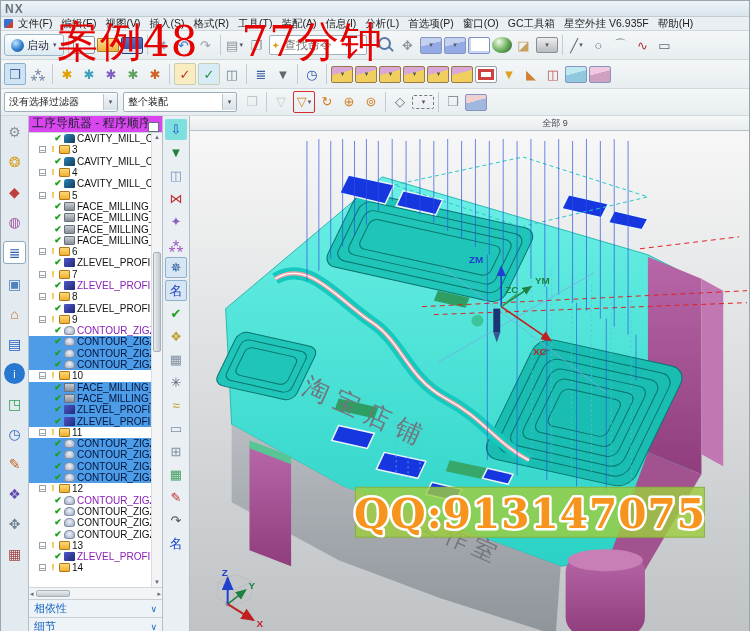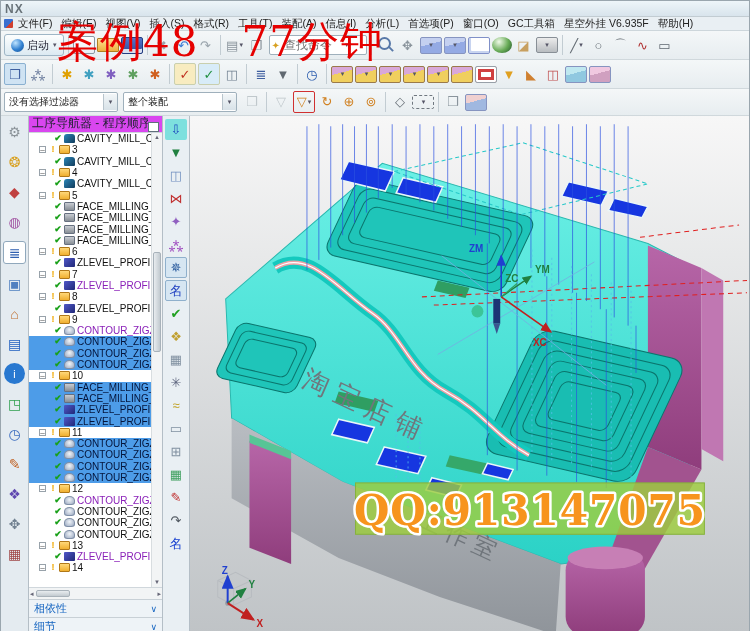--- a/index.html
+++ b/index.html
@@ -512,20 +512,23 @@
         <div class="mid" style="color: rgb(192, 160, 32);">≈</div>
         <div class="mid" style="color: rgb(128, 144, 160);">▭</div>
         <div class="mid" style="color: rgb(128, 144, 160);">⊞</div>
         <div class="mid" style="color: rgb(64, 160, 96);">▦</div>
         <div class="mid" style="color: rgb(192, 48, 48);">✎</div>
         <div class="mid" style="color: rgb(80, 88, 96);">↷</div>
         <div class="mid" style="color: rgb(24, 64, 208);">名</div>
       </div>
 
     <div class="viewport">
+      <div class="vstrip">
+        <span>全部 9</span>
+      </div>
       <div class="scene">
         <svg viewBox="0 0 564 505" preserveAspectRatio="none">
           <defs>
             <linearGradient id="bgg" x1="0" y1="0" x2="0" y2="1">
                 <stop offset="0" stop-color="#f7f7f7"></stop>
                 <stop offset="1" stop-color="#bfc3c6"></stop>
               </linearGradient>
             <linearGradient id="cyang" x1="0" y1="0" x2="0" y2="1">
                 <stop offset="0" stop-color="#6cf0e6"></stop>
                 <stop offset="1" stop-color="#2bd2c6"></stop>

